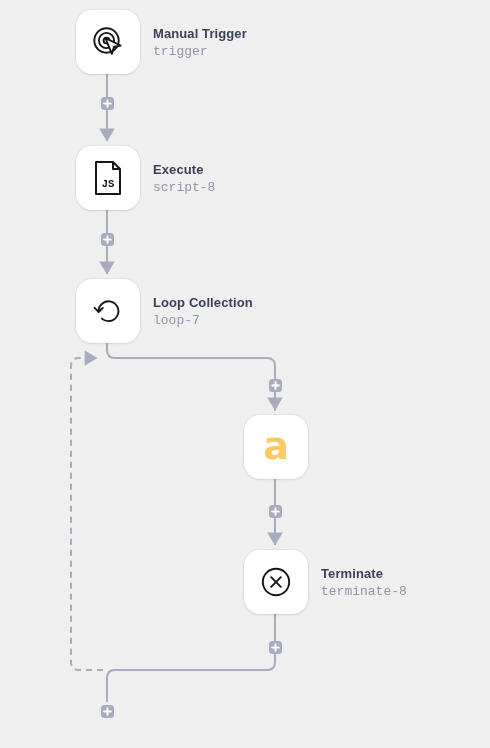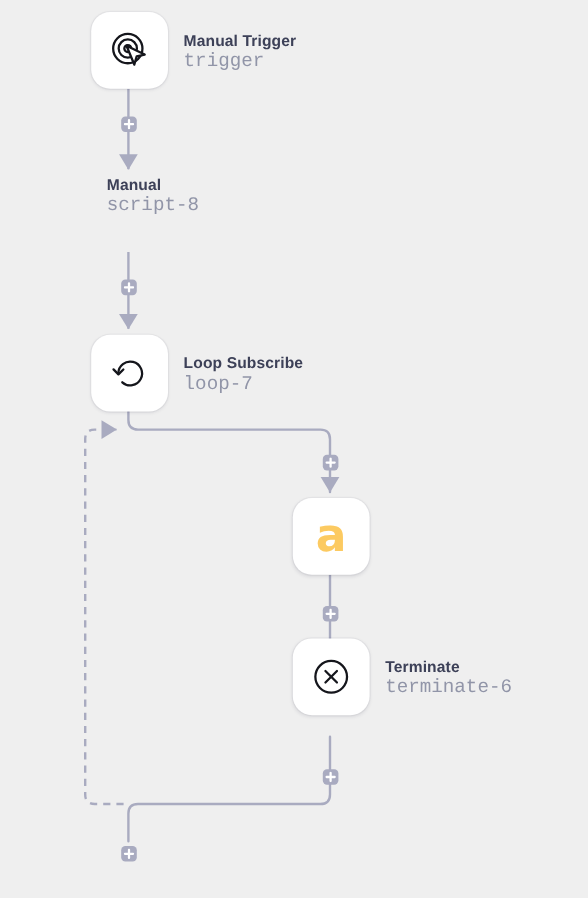--- a/index.html
+++ b/index.html
@@ -55,21 +55,21 @@
   }
   .node-title {
     font-size: 13px;
     font-weight: 700;
     color: #3d4158;
     line-height: 16px;
     letter-spacing: 0.1px;
   }
   .node-sub {
     font-family: "Liberation Mono", "DejaVu Sans Mono", monospace;
-    font-size: 16px;
+    font-size: 13px;
     color: #9195a8;
     line-height: 15px;
     margin-top: 2px;
   }
 
   
   .plus-btn {
     position: absolute;
     width: 13px;
     height: 13px;
@@ -132,59 +132,66 @@
         <path d="M14.4,13.1 L29.6,20.5 L22.9,22.0 L20.9,28.8 Z" fill="#ffffff" stroke="#15161c" stroke-width="1.9" stroke-linejoin="round"></path>
       </svg>
     </div>
     <div class="node-labels">
       <div class="node-title">Manual Trigger</div>
       <div class="node-sub">trigger</div>
     </div>
   </div>
 
   <div class="node" style="left:76px; top:146px;">
-    <div class="node-labels">
-      <div class="node-title">Manual</div>
+    <div class="node-card">
+      <svg class="icon-svg" width="32" height="36" viewBox="0 0 32 36">
+        <path d="M4,2 L21,2 L28,9 L28,34 L4,34 Z" fill="#ffffff" stroke="#15161c" stroke-width="2" stroke-linejoin="round"></path>
+        <path d="M21,2 L21,9 L28,9" fill="none" stroke="#15161c" stroke-width="2" stroke-linejoin="round"></path>
+        <text x="16" y="27" text-anchor="middle" font-family="'Liberation Mono', monospace" font-size="10.5" font-weight="700" fill="#15161c">JS</text>
+      </svg>
+    </div>
+    <div class="node-labels">
+      <div class="node-title">Execute</div>
       <div class="node-sub">script-8</div>
     </div>
   </div>
 
   <div class="node" style="left:76px; top:279px;">
     <div class="node-card">
       <svg class="icon-svg" width="34" height="34" viewBox="0 0 34 34">
         <path d="M7.6,17.2 A9.9,9.9 0 1 1 10.9,24.6" fill="none" stroke="#15161c" stroke-width="1.9" stroke-linecap="round"></path>
         <path d="M3.6,13.8 L7.7,18.0 L11.8,13.9" fill="none" stroke="#15161c" stroke-width="1.9" stroke-linecap="round" stroke-linejoin="round"></path>
       </svg>
     </div>
     <div class="node-labels">
-      <div class="node-title">Loop Subscribe</div>
+      <div class="node-title">Loop Collection</div>
       <div class="node-sub">loop-7</div>
     </div>
   </div>
 
   <div class="node" style="left:244px; top:415px;">
     <div class="node-card">
       <svg class="icon-svg" width="44" height="44" viewBox="0 0 44 44">
         <text x="22" y="34" text-anchor="middle" font-family="'DejaVu Sans', sans-serif" font-size="38" font-weight="700" fill="#fcca61">a</text>
       </svg>
     </div>
     <div class="node-labels">
     </div>
   </div>
 
-  <div class="node" style="left:244px; top:532px;">
+  <div class="node" style="left:244px; top:550px;">
     <div class="node-card">
       <svg class="icon-svg" width="34" height="34" viewBox="0 0 34 34">
         <circle cx="17" cy="17" r="13.2" fill="none" stroke="#15161c" stroke-width="1.9"></circle>
         <path d="M12.2,12.2 L21.8,21.8 M21.8,12.2 L12.2,21.8" stroke="#15161c" stroke-width="1.9" stroke-linecap="round"></path>
       </svg>
     </div>
     <div class="node-labels">
       <div class="node-title">Terminate</div>
-      <div class="node-sub">terminate-6</div>
+      <div class="node-sub">terminate-8</div>
     </div>
   </div>
 
   <div class="plus-btn" style="left:101px; top:97px;">
     <svg width="9" height="9" viewBox="0 0 9 9">
       <path d="M4.5,1.1 L4.5,7.9 M1.1,4.5 L7.9,4.5" stroke="#ffffff" stroke-width="1.9" stroke-linecap="round"></path>
     </svg>
   </div>
 
   <div class="plus-btn" style="left:101px; top:233px;">

